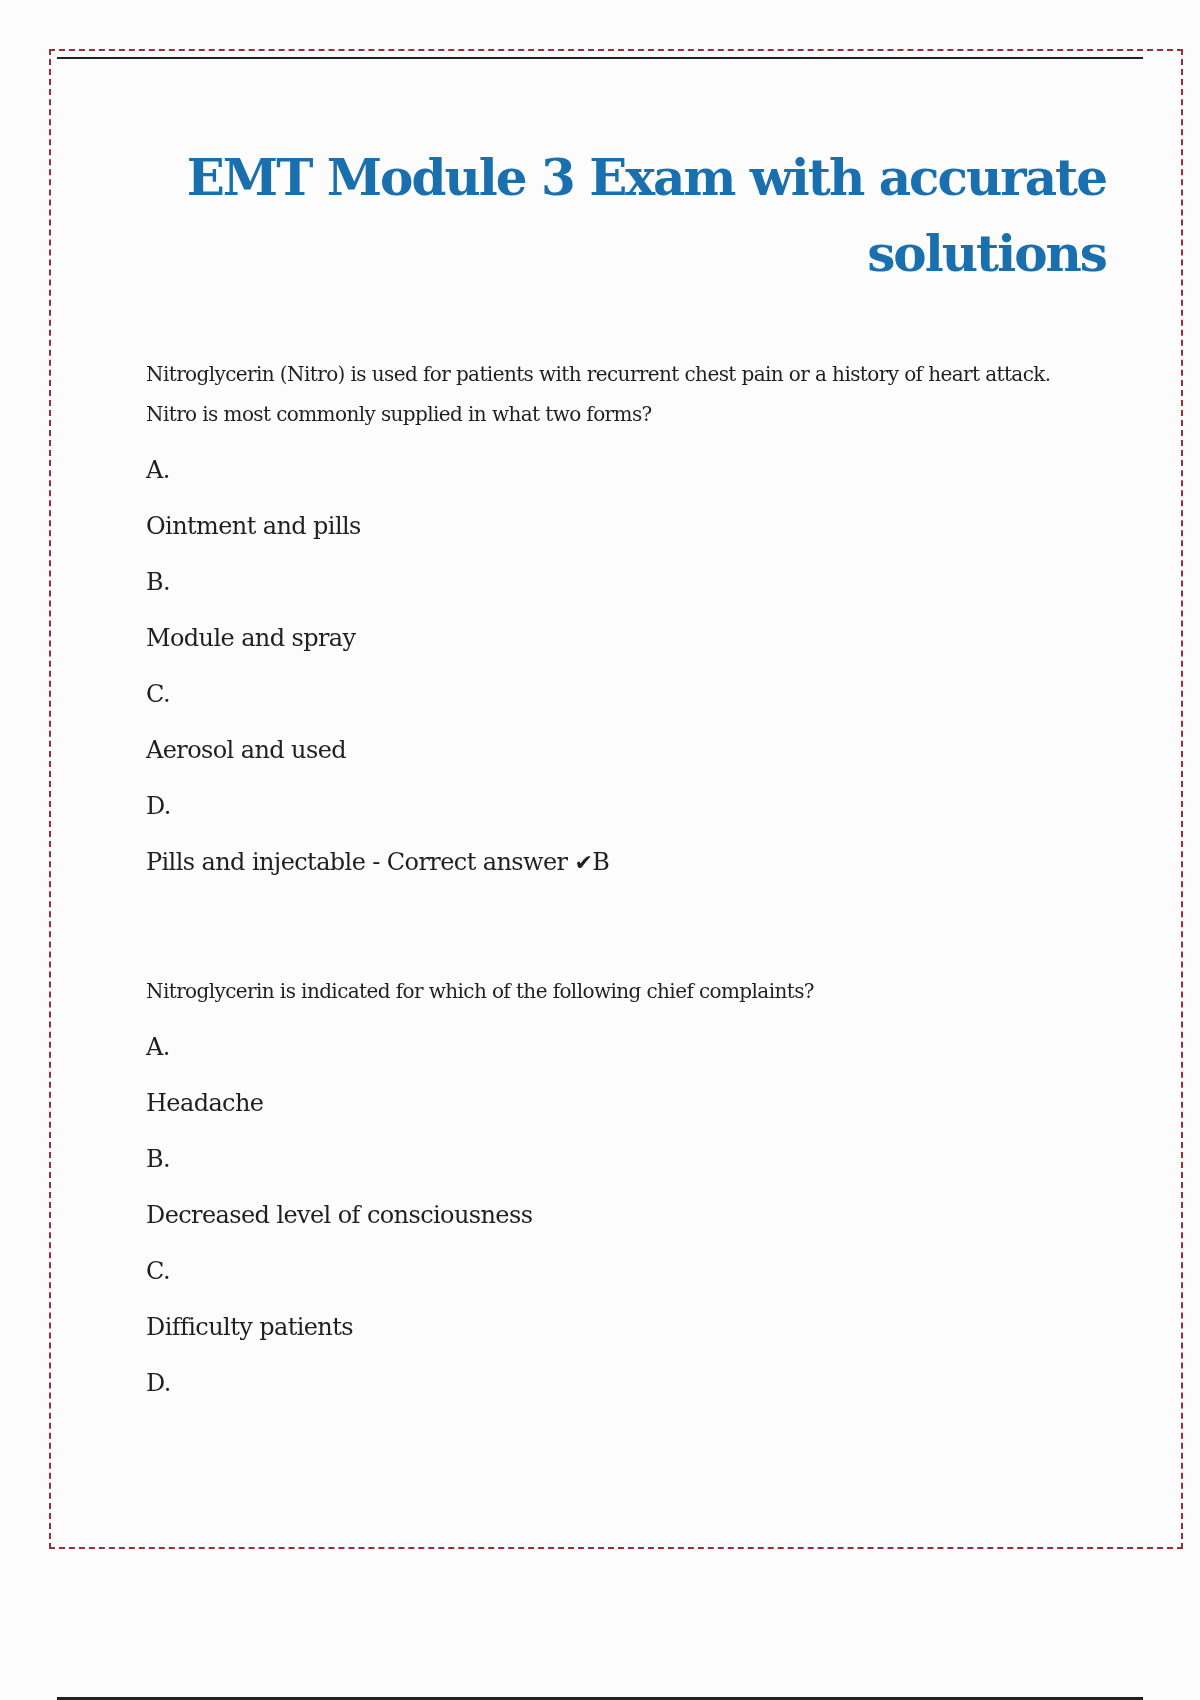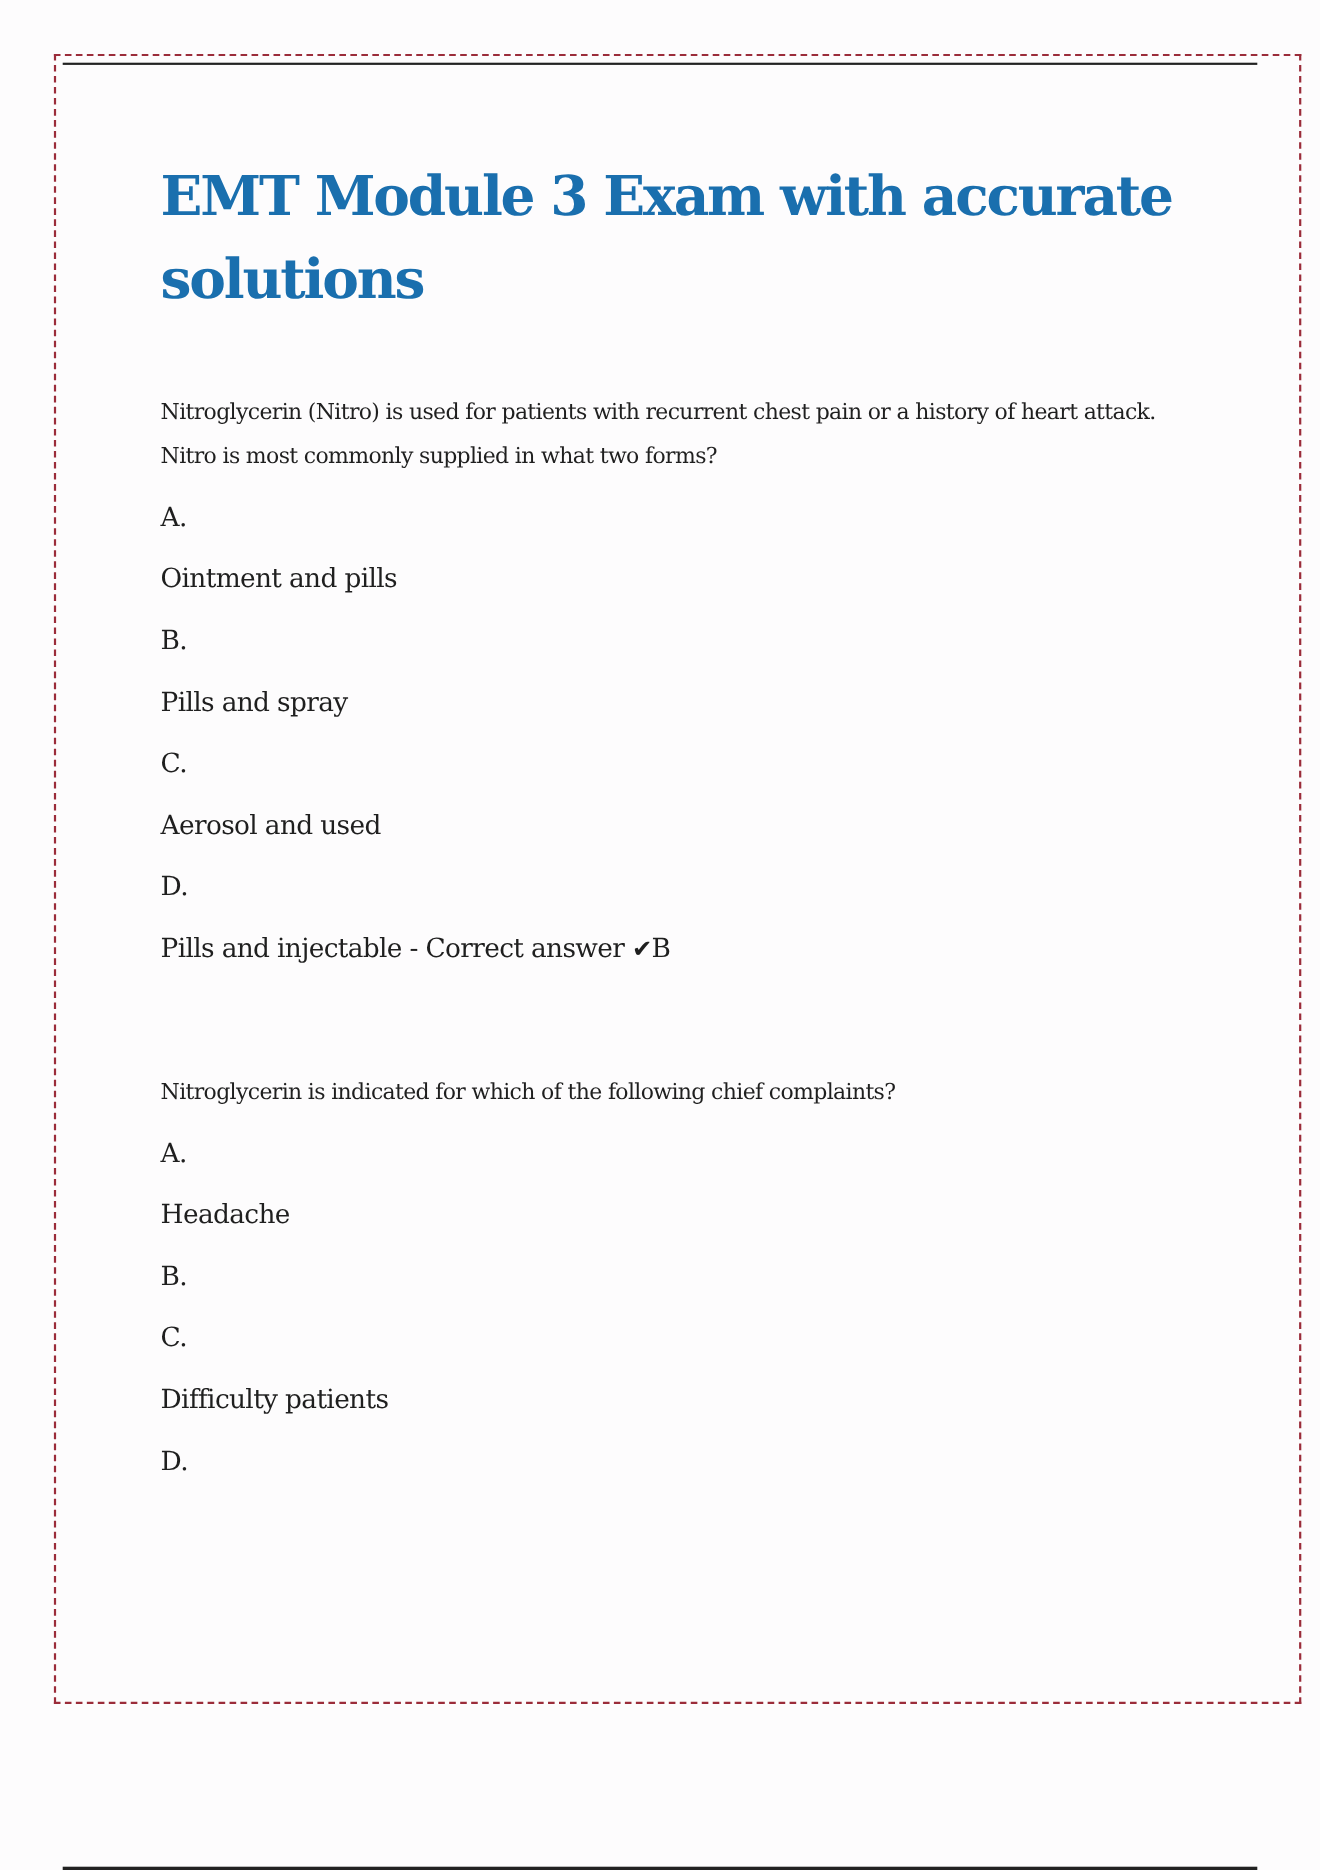--- a/index.html
+++ b/index.html
@@ -47,20 +47,21 @@
       width: 960px;
     }
     .title {
       font-family: "DejaVu Serif", "Liberation Serif", serif;
       font-weight: bold;
       color: #1a6fae;
       font-size: 50px;
       line-height: 76px;
       letter-spacing: -2px;
       margin: 0;
+      text-align: right;
     }
     .question-block { margin: 0; }
     .question {
       font-size: 20px;
       line-height: 40px;
       margin: 0;
       letter-spacing: -0.6px;
     }
     .line {
       font-size: 24px;
@@ -79,31 +80,32 @@
 <div class="top-rule"></div>
 
 <div class="content">
   <h1 class="title">EMT Module 3 Exam with accurate solutions</h1>
 
   <div class="question-block q1">
     <p class="question">Nitroglycerin (Nitro) is used for patients with recurrent chest pain or a history of heart attack. Nitro is most commonly supplied in what two forms?</p>
     <p class="line">A.</p>
     <p class="line">Ointment and pills</p>
     <p class="line">B.</p>
-    <p class="line">Pills and spray</p>
+    <p class="line">Module and spray</p>
     <p class="line">C.</p>
     <p class="line">Aerosol and used</p>
     <p class="line">D.</p>
     <p class="line"><span>Pills and injectable - Correct answer </span><span class="check">✔</span><span>B</span></p>
   </div>
 
   <div class="question-block q2">
     <p class="question">Nitroglycerin is indicated for which of the following chief complaints?</p>
     <p class="line">A.</p>
     <p class="line">Headache</p>
     <p class="line">B.</p>
+    <p class="line">Decreased level of consciousness</p>
     <p class="line">C.</p>
     <p class="line">Difficulty patients</p>
     <p class="line">D.</p>
   </div>
 </div>
 
 <div class="bottom-rule"></div>
 
 </body></html>

